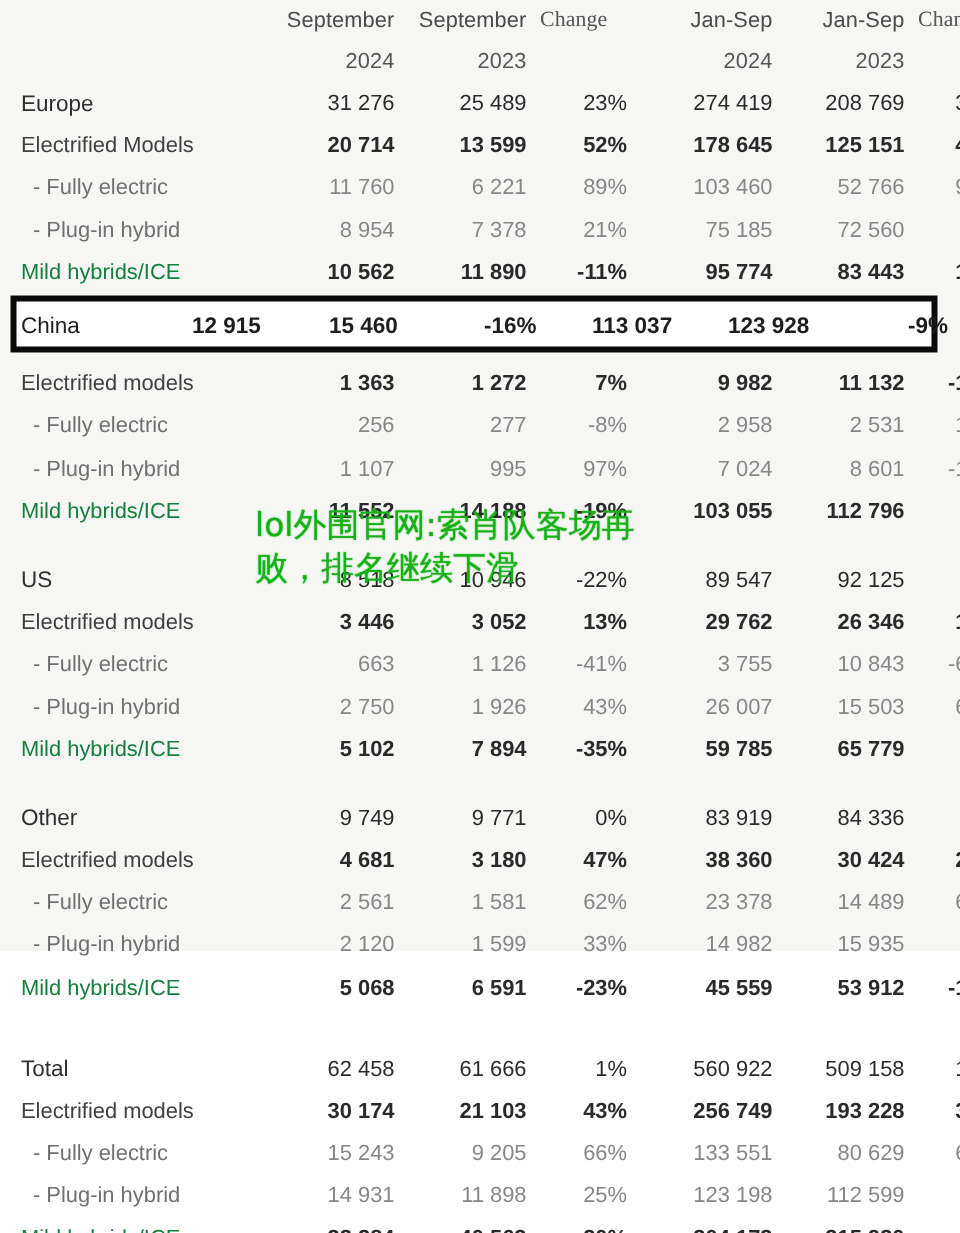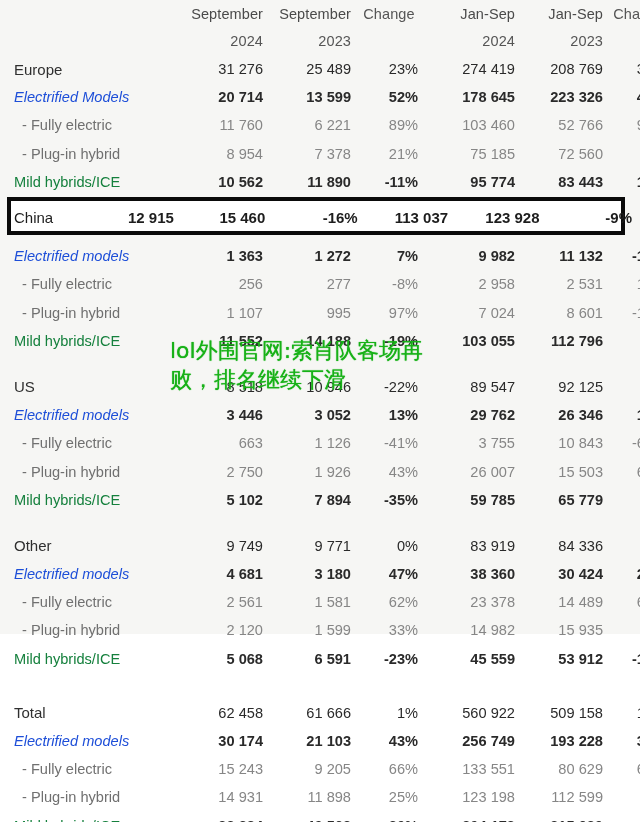--- a/index.html
+++ b/index.html
@@ -51,22 +51,23 @@
     font-size: 14.5px;
     color: #4a4a4a;
     text-align: right;
     padding-right: 9px;
     letter-spacing: 0.1px;
   }
   tr.head-row th.h-label { text-align: left; padding-left: 14px; }
   tr.head-row th.h-change {
     font-size: 14.5px;
     color: #555;
-    text-align: center;
+    text-align: left;
     padding-right: 8px;
+    font-family: Liberation Serif, serif;
   }
   tr.head-row.row2 th { height: 28px; font-size: 14.5px; color: #555; }
 
   
   tr.data-row td {
     height: 28.2px;
     font-size: 14.6px;
     text-align: right;
     padding-right: 9px;
     color: #5d5d5d;
@@ -77,21 +78,21 @@
     padding-left: 14px;
     padding-right: 0;
     color: #5b5b5b;
   }
   tr.data-row td.pct { padding-right: 8px; }
 
   
   tr.lvl-region td.lbl { color: #2f2f2f; font-size: 15px; }
   tr.lvl-region td.num, tr.lvl-region td.pct { color: #2a2a2a; font-weight: normal; }
 
-  tr.lvl-group td.lbl { color: #1d4ed8; font-style: italic; }
+  tr.lvl-group td.lbl { color: #404040; }
   tr.lvl-group td.num, tr.lvl-group td.pct { color: #2a2a2a; font-weight: bold; }
 
   tr.lvl-sub td.lbl { color: #707070; padding-left: 22px; }
   tr.lvl-sub td.num, tr.lvl-sub td.pct { color: #868686; font-weight: normal; }
 
   tr.lvl-mild td.lbl { color: #15803d; }
   tr.lvl-mild td.num, tr.lvl-mild td.pct { color: #2a2a2a; font-weight: bold; }
 
   tr.spacer td { height: 18px; }
   tr.spacer-lg td { height: 26px; }
@@ -204,21 +205,21 @@
           <td class="num">274 419</td>
           <td class="num">208 769</td>
           <td class="pct">31%</td>
         </tr>
         <tr class="data-row lvl-group">
           <td class="lbl">Electrified Models</td>
           <td class="num">20 714</td>
           <td class="num">13 599</td>
           <td class="pct">52%</td>
           <td class="num">178 645</td>
-          <td class="num">223 326</td>
+          <td class="num">125 151</td>
           <td class="pct">43%</td>
         </tr>
         <tr class="data-row lvl-sub">
           <td class="lbl">- Fully electric</td>
           <td class="num">11 760</td>
           <td class="num">6 221</td>
           <td class="pct">89%</td>
           <td class="num">103 460</td>
           <td class="num">52 766</td>
           <td class="pct">96%</td>

